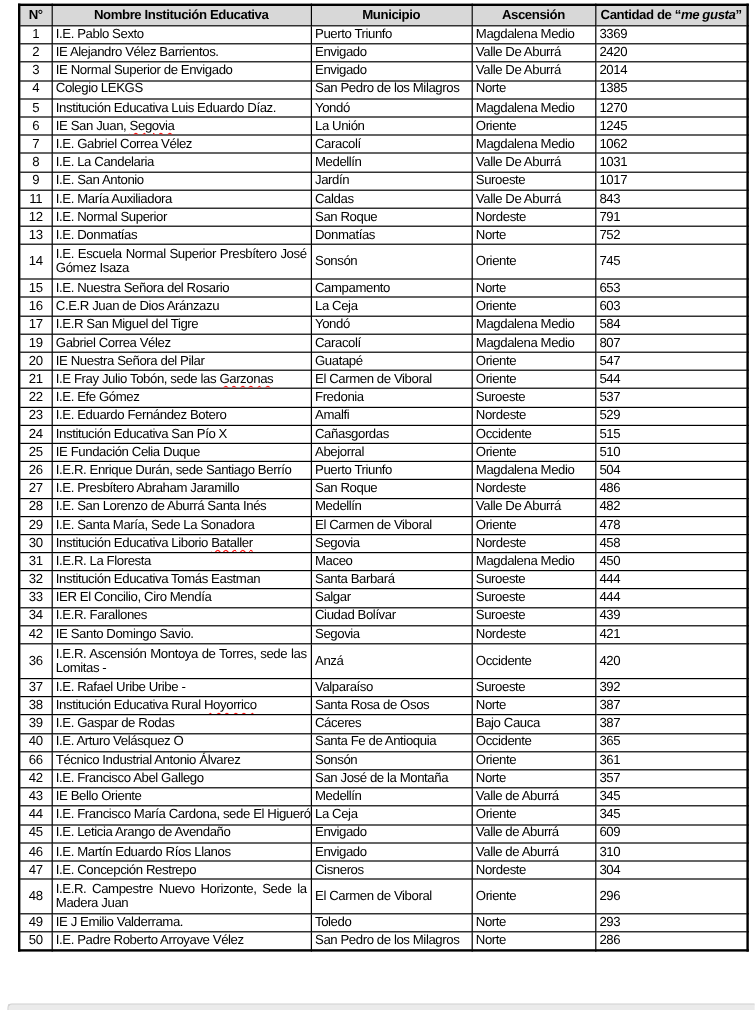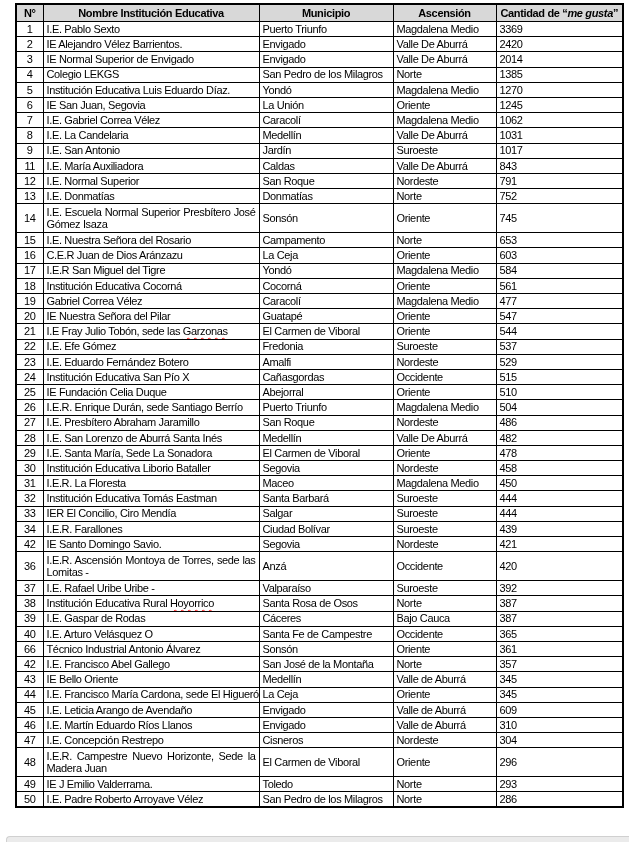--- a/index.html
+++ b/index.html
@@ -200,32 +200,25 @@
           <td class="c-likes">603</td>
         </tr>
         <tr>
           <td class="c-num">17</td>
           <td class="c-name">I.E.R San Miguel del Tigre</td>
           <td class="c-muni">Yondó</td>
           <td class="c-sub">Magdalena Medio</td>
           <td class="c-likes">584</td>
         </tr>
         <tr>
-          <td class="c-num">18</td>
-          <td class="c-name">Institución Educativa Cocorná</td>
-          <td class="c-muni">Cocorná</td>
-          <td class="c-sub">Oriente</td>
-          <td class="c-likes">561</td>
-        </tr>
-        <tr>
           <td class="c-num">19</td>
           <td class="c-name">Gabriel Correa Vélez</td>
           <td class="c-muni">Caracolí</td>
           <td class="c-sub">Magdalena Medio</td>
-          <td class="c-likes">477</td>
+          <td class="c-likes">807</td>
         </tr>
         <tr>
           <td class="c-num">20</td>
           <td class="c-name">IE Nuestra Señora del Pilar</td>
           <td class="c-muni">Guatapé</td>
           <td class="c-sub">Oriente</td>
           <td class="c-likes">547</td>
         </tr>
         <tr>
           <td class="c-num">21</td>
@@ -356,21 +349,21 @@
         <tr>
           <td class="c-num">39</td>
           <td class="c-name">I.E. Gaspar de Rodas</td>
           <td class="c-muni">Cáceres</td>
           <td class="c-sub">Bajo Cauca</td>
           <td class="c-likes">387</td>
         </tr>
         <tr>
           <td class="c-num">40</td>
           <td class="c-name">I.E. Arturo Velásquez O</td>
-          <td class="c-muni">Santa Fe de Campestre</td>
+          <td class="c-muni">Santa Fe de Antioquia</td>
           <td class="c-sub">Occidente</td>
           <td class="c-likes">365</td>
         </tr>
         <tr>
           <td class="c-num">66</td>
           <td class="c-name">Técnico Industrial Antonio Álvarez</td>
           <td class="c-muni">Sonsón</td>
           <td class="c-sub">Oriente</td>
           <td class="c-likes">361</td>
         </tr>

